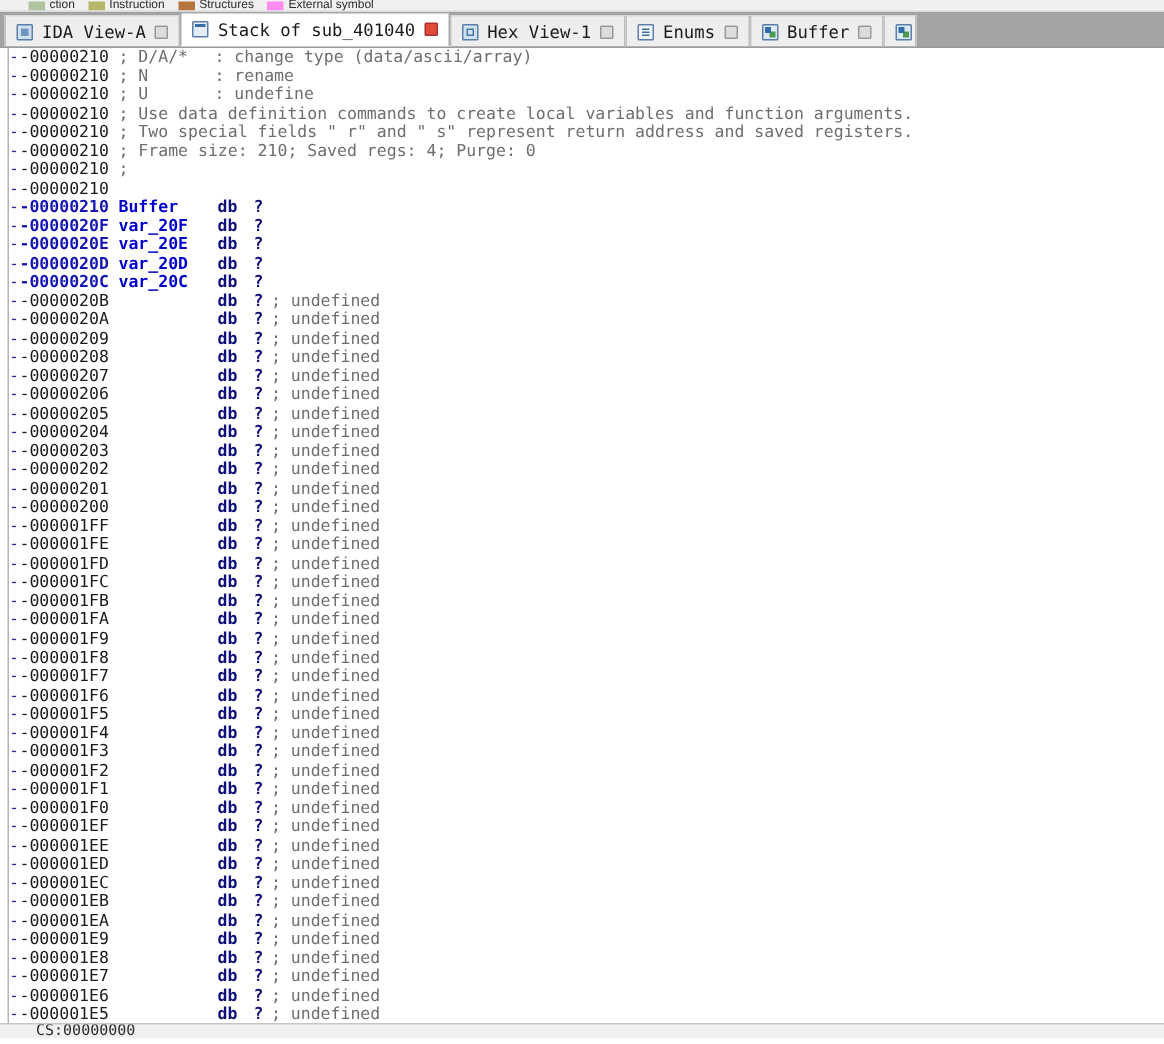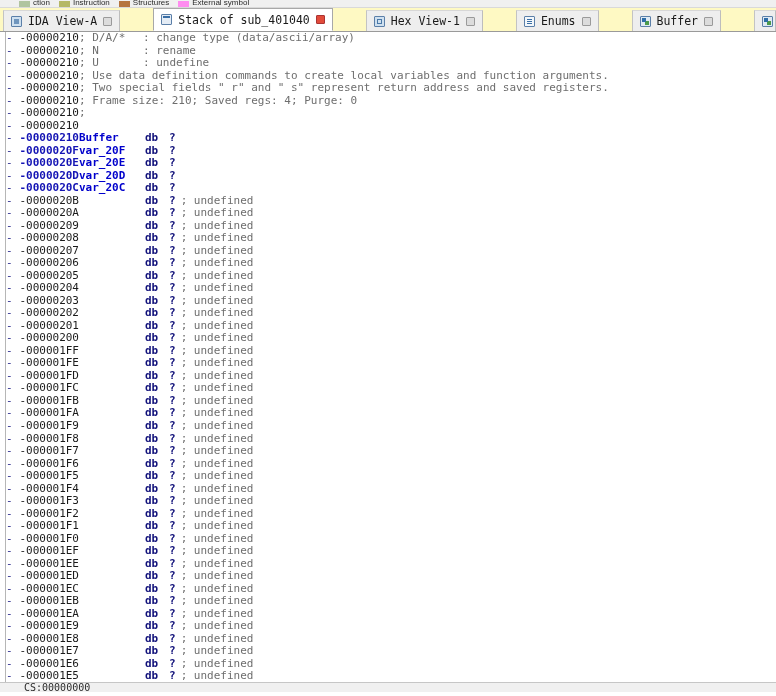--- a/index.html
+++ b/index.html
@@ -42,28 +42,27 @@
     font-size: 8px;
     color: #2b2b2b;
     line-height: 8px;
     position: relative;
     top: -1px;
   }
 
   
   .tabbar {
     height: 24px;
-    background: #fef9c3;
+    background: #a3a3a3;
     border-bottom: 1px solid #9a9a9a;
     display: flex;
     align-items: flex-end;
     box-sizing: border-box;
     padding-left: 3px;
     overflow: hidden;
-    justify-content: space-between;
   }
   .tab {
     height: 21px;
     display: flex;
     align-items: center;
     padding: 0 7px;
     box-sizing: border-box;
     background: #eeeeee;
     border-left: 1px solid #c3c3c3;
     border-right: 1px solid #bdbdbd;
@@ -211,21 +210,20 @@
     display: inline-block;
     width: 7px;
     color: #2d2d8f;
     flex: 0 0 auto;
   }
   .addr {
     display: inline-block;
     width: 66px;
     flex: 0 0 auto;
     color: #1a1a1a;
-    text-align: right;
   }
   .addr.hl { color: #1414b4; font-weight: bold; }
   .name {
     display: inline-block;
     width: 66px;
     flex: 0 0 auto;
     color: #0000cc;
     font-weight: bold;
   }
   .directive {

